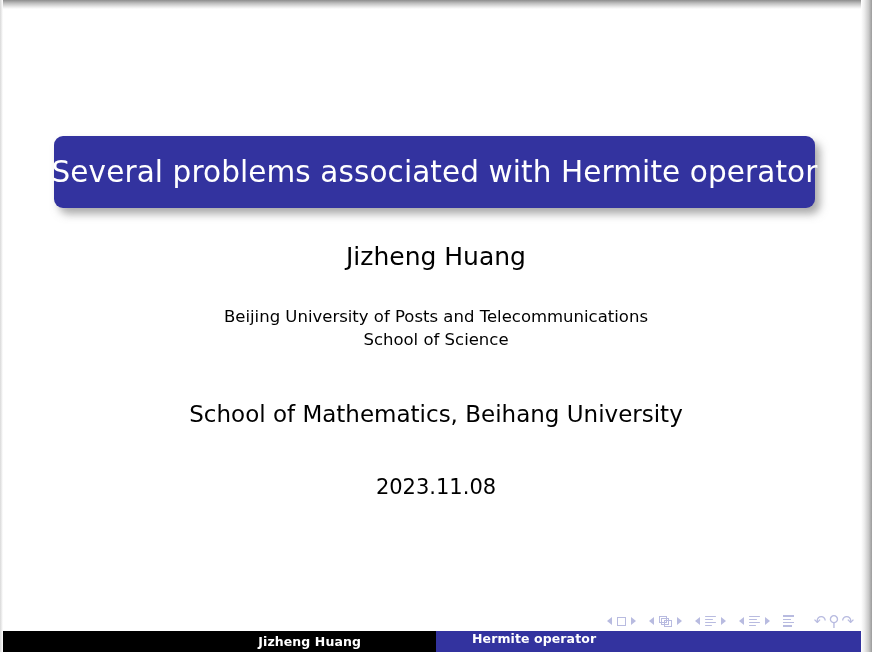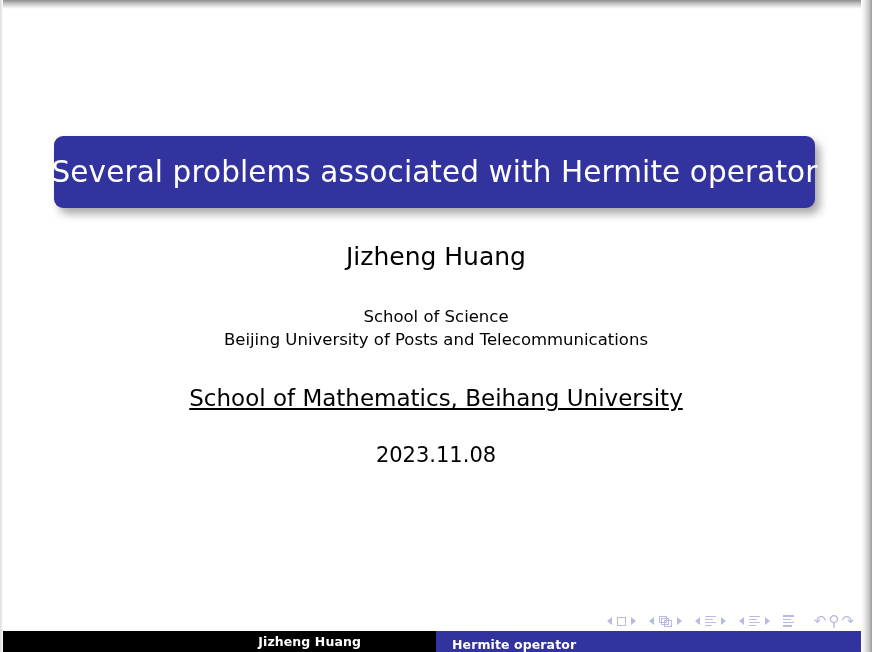--- a/index.html
+++ b/index.html
@@ -93,24 +93,23 @@
     line-height: 1.1;
     margin: 0;
   }
   .affil {
     margin: 0;
     font-size: 16.5px;
     line-height: 1.45;
   }
   .affil-spacer { height: 34px; }
   .venue {
-    margin: 0;
+    margin: 16px;
     font-size: 23px;
     line-height: 1.1;
-    text-decoration: underline;
   }
   .venue-spacer-top { height: 34px; }
   .date-spacer-top { height: 28px; }
   .date {
     margin: 4px;
     font-size: 21px;
     line-height: 1.1;
   }
 
   
@@ -218,23 +217,23 @@
     align-items: center;
     justify-content: flex-end;
     box-sizing: border-box;
     padding-right: 75px;
   }
   .footer-right {
     width: 436px;
     height: 21px;
     background: #33339f;
     display: flex;
-    align-items: flex-end;
-    box-sizing: border-box;
-    padding-left: 16px;
+    align-items: flex-start;
+    box-sizing: border-box;
+    padding-left: 36px;
   }
   .footer-text {
     color: #ffffff;
     font-size: 12.5px;
     font-weight: bold;
     letter-spacing: 0.1px;
     white-space: nowrap;
   }
 </style>
 </head>
@@ -250,22 +249,22 @@
     <div class="title-box">
       <div class="title-text">Several problems associated with Hermite operator</div>
     </div>
   </div>
 
   <div class="body-block">
     <p class="author-name">Jizheng Huang</p>
 
     <div class="affil-spacer"></div>
 
+    <p class="affil">Beijing University of Posts and Telecommunications</p>
     <p class="affil">School of Science</p>
-    <p class="affil">Beijing University of Posts and Telecommunications</p>
 
     <div class="venue-spacer-top"></div>
 
     <p class="venue">School of Mathematics, Beihang University</p>
 
     <div class="date-spacer-top"></div>
 
     <p class="date">2023.11.08</p>
   </div>
 

